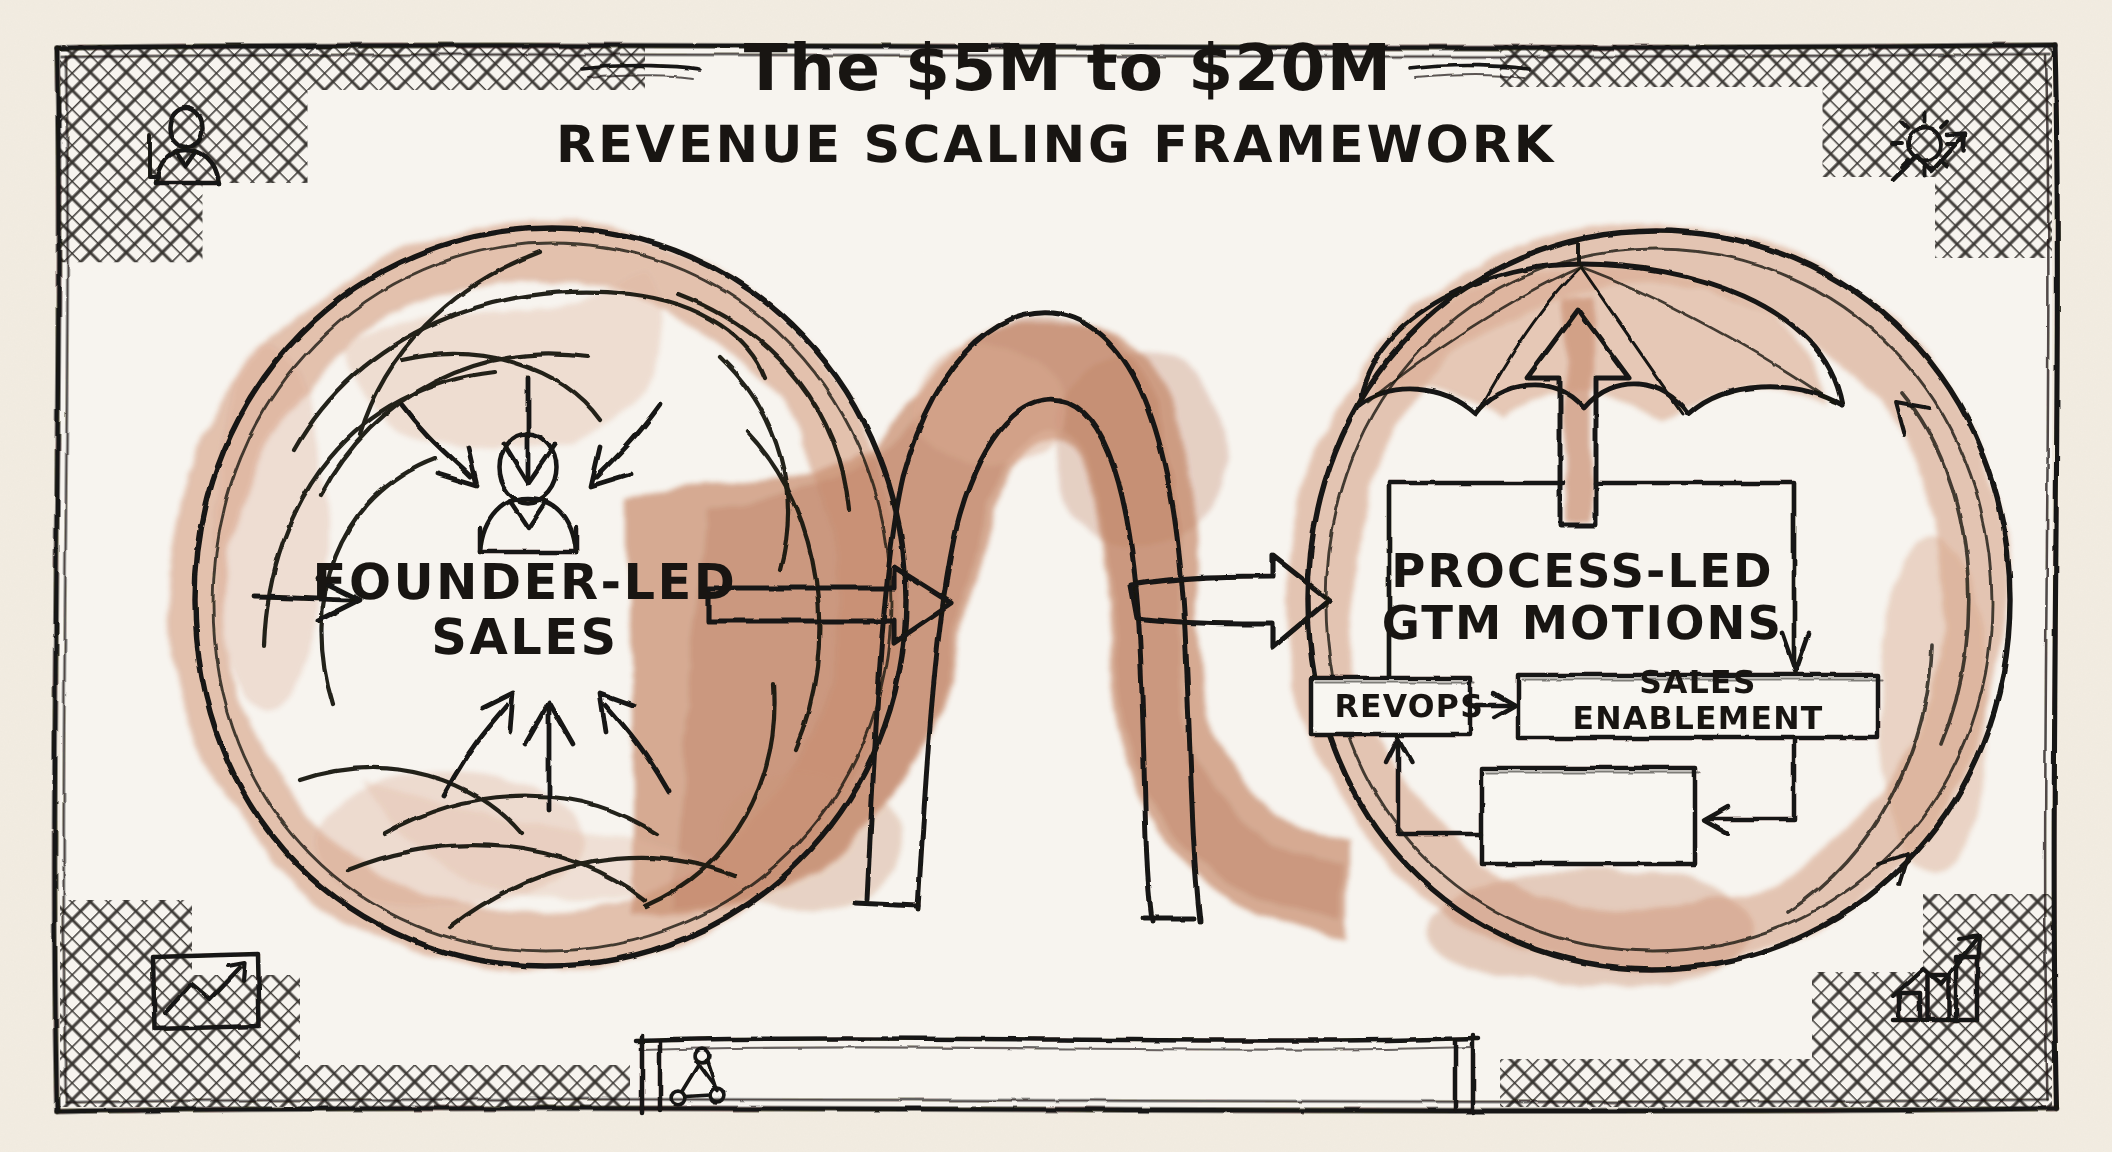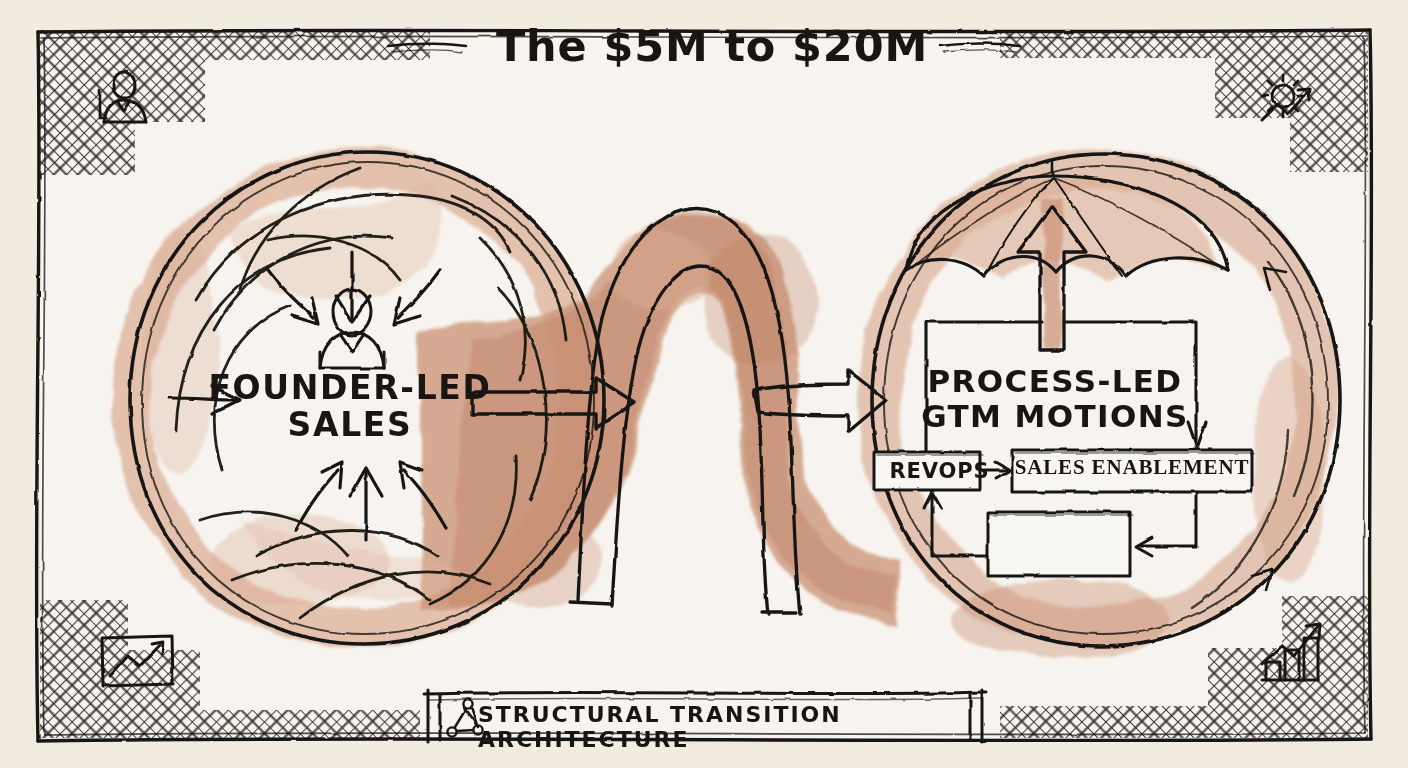--- a/index.html
+++ b/index.html
@@ -43,21 +43,21 @@
     font-size:31px;font-weight:700;
     letter-spacing:0.045em;
   }
   .boxlabel{
     font-size:21px;font-weight:700;letter-spacing:0.04em;
     color:#181512;
   }
   #box-revops{left:876px;top:455px;width:127px;height:34px;
     display:flex;align-items:center;justify-content:center;}
   #box-sales{left:1012px;top:452px;width:240px;height:32px;
-    display:flex;align-items:center;justify-content:center;font-family:Liberation Serif, serif;}
+    display:flex;align-items:center;justify-content:center;}
   #box-cs{left:988px;top:516px;width:140px;height:56px;
     display:flex;align-items:center;justify-content:center;}
   #footer-label{
     left:478px;top:703px;width:470px;
     font-size:22px;font-weight:700;letter-spacing:0.09em;
     text-align:left;
   }
 </style>
 </head>
 <body>
@@ -330,24 +330,24 @@
       <g stroke-width="2.4">
         <path d="M388 46 C 420 42, 452 44, 466 46"></path>
         <path d="M392 52 C 424 49, 450 50, 462 52" stroke-width="1.3" opacity="0.7"></path>
         <path d="M940 46 C 972 42, 1004 44, 1020 46"></path>
         <path d="M944 52 C 976 49, 1002 50, 1016 52" stroke-width="1.3" opacity="0.7"></path>
       </g>
     </g>
   </svg>
 
   <div class="txt" id="title-main">The $5M to $20M</div>
+  <div class="txt" id="title-sub">REVENUE SCALING FRAMEWORK</div>
 
   <div class="txt" id="left-label">FOUNDER-LED
 SALES</div>
   <div class="txt" id="right-label">PROCESS-LED
 GTM MOTIONS</div>
 
   <div class="txt boxlabel" id="box-revops">REVOPS</div>
   <div class="txt boxlabel" id="box-sales">SALES ENABLEMENT</div>
 
-  <div class="txt" id="footer-label">STRUCTURAL TRANSITION ARCHITECTURE</div>
 
 </div>
 
 </body></html>

